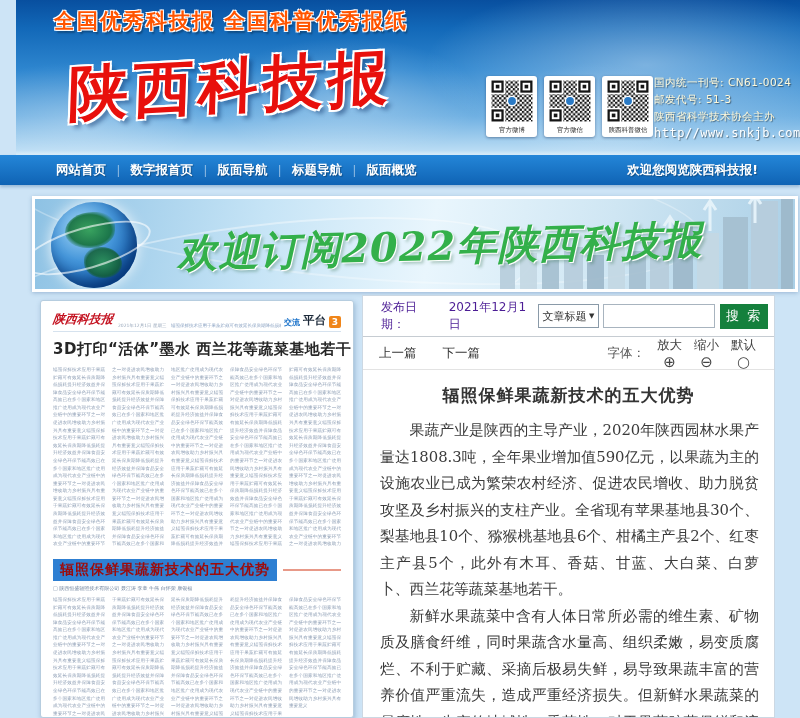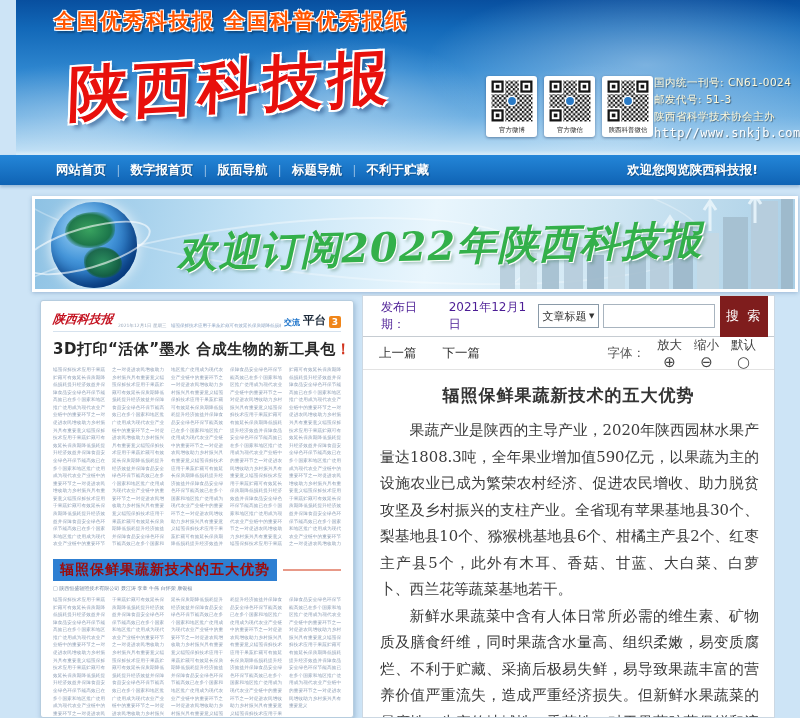--- a/index.html
+++ b/index.html
@@ -115,21 +115,21 @@
   .pub-label, .pub-date { font-size:12px; color:#4c1d95; }
   .pub-date { margin-left:8px; }
   .sel {
     margin-left:auto; width:62px; height:24px; border:1px solid #8a9aa8; background:#fff;
     display:flex; align-items:center; justify-content:space-between; padding:0 4px;
     font-size:11px; color:#333; cursor:pointer;
   }
   .sel .caret { font-size:7px; color:#333; }
   .inp { width:112px; height:24px; border:1px solid #a8b4bf; background:#fff; margin-left:4px; font-size:12px; padding:0 4px; }
   .btn {
-    width:48px; height:42px; margin-left:5px; background:#7f1d1d; color:#fff;
+    width:48px; height:25px; margin-left:5px; background:#15803d; color:#fff;
     border:none; font-size:13px; letter-spacing:2px; cursor:pointer;
     display:flex; align-items:center; justify-content:center; font-family:inherit;
   }
   .article-box { border-top:1px solid #c6ccd2; }
   .pager-row {
     height:33px; display:flex; align-items:center; padding:0 18px 0 16px;
     border-bottom:1px solid #e3e3e3; font-size:12.5px; color:#333;
   }
   .pg-link { cursor:pointer; margin-right:26px; }
   .font-ctrl { margin-left:auto; display:flex; align-items:center; gap:12px; color:#444; }
@@ -259,21 +259,21 @@
 <div class="nav">
   <div class="nav-items">
     <span class="nav-item">网站首页</span>
       <span class="sep"></span>
     <span class="nav-item">数字报首页</span>
       <span class="sep"></span>
     <span class="nav-item">版面导航</span>
       <span class="sep"></span>
     <span class="nav-item">标题导航</span>
       <span class="sep"></span>
-    <span class="nav-item">不利于贮藏</span>
+    <span class="nav-item">版面概览</span>
   </div>
   <div class="welcome">欢迎您阅览陕西科技报!</div>
 </div>
 
 <div class="banner">
   <div class="banner-inner">
     <div class="streak"></div>
     <div class="streak2"></div>
     <div class="globe">
       <div class="land1"></div>
@@ -307,21 +307,21 @@
     <span class="mast-logo">陕西科技报</span>
     <span class="mast-date">2021年12月1日 星期三</span>
     <span class="mast-right">
       <span class="mast-tiny">辐照保鲜技术应用于果蔬贮藏可有效延长保质期降低损耗提升经济效益并保障食品安全绿色环保节能高效已在多个国家和地区推广使用成为现代农业产业链中的重要环节之一对促进农民增收助力乡村振兴具有重要意义</span>
       <span class="mast-sec1">交流</span>
       <span class="mast-sec2">平台</span>
       <span class="page-no">3</span>
     </span>
   </div>
   <div class="thumb-headline">
-    <span>3D打印“活体”墨水 合成生物的新工具包</span><span class="mark">！</span>
+    <span>3D打印“活体”墨水 西兰花等蔬菜基地若干</span><span class="mark">！</span>
   </div>
   <div class="cols">辐照保鲜技术应用于果蔬贮藏可有效延长保质期降低损耗提升经济效益并保障食品安全绿色环保节能高效已在多个国家和地区推广使用成为现代农业产业链中的重要环节之一对促进农民增收助力乡村振兴具有重要意义辐照保鲜技术应用于果蔬贮藏可有效延长保质期降低损耗提升经济效益并保障食品安全绿色环保节能高效已在多个国家和地区推广使用成为现代农业产业链中的重要环节之一对促进农民增收助力乡村振兴具有重要意义辐照保鲜技术应用于果蔬贮藏可有效延长保质期降低损耗提升经济效益并保障食品安全绿色环保节能高效已在多个国家和地区推广使用成为现代农业产业链中的重要环节之一对促进农民增收助力乡村振兴具有重要意义辐照保鲜技术应用于果蔬贮藏可有效延长保质期降低损耗提升经济效益并保障食品安全绿色环保节能高效已在多个国家和地区推广使用成为现代农业产业链中的重要环节之一对促进农民增收助力乡村振兴具有重要意义辐照保鲜技术应用于果蔬贮藏可有效延长保质期降低损耗提升经济效益并保障食品安全绿色环保节能高效已在多个国家和地区推广使用成为现代农业产业链中的重要环节之一对促进农民增收助力乡村振兴具有重要意义辐照保鲜技术应用于果蔬贮藏可有效延长保质期降低损耗提升经济效益并保障食品安全绿色环保节能高效已在多个国家和地区推广使用成为现代农业产业链中的重要环节之一对促进农民增收助力乡村振兴具有重要意义辐照保鲜技术应用于果蔬贮藏可有效延长保质期降低损耗提升经济效益并保障食品安全绿色环保节能高效已在多个国家和地区推广使用成为现代农业产业链中的重要环节之一对促进农民增收助力乡村振兴具有重要意义辐照保鲜技术应用于果蔬贮藏可有效延长保质期降低损耗提升经济效益并保障食品安全绿色环保节能高效已在多个国家和地区推广使用成为现代农业产业链中的重要环节之一对促进农民增收助力乡村振兴具有重要意义辐照保鲜技术应用于果蔬贮藏可有效延长保质期降低损耗提升经济效益并保障食品安全绿色环保节能高效已在多个国家和地区推广使用成为现代农业产业链中的重要环节之一对促进农民增收助力乡村振兴具有重要意义辐照保鲜技术应用于果蔬贮藏可有效延长保质期降低损耗提升经济效益并保障食品安全绿色环保节能高效已在多个国家和地区推广使用成为现代农业产业链中的重要环节之一对促进农民增收助力乡村振兴具有重要意义辐照保鲜技术应用于果蔬贮藏可有效延长保质期降低损耗提升经济效益并保障食品安全绿色环保节能高效已在多个国家和地区推广使用成为现代农业产业链中的重要环节之一对促进农民增收助力乡村振兴具有重要意义辐照保鲜技术应用于果蔬贮藏可有效延长保质期降低损耗提升经济效益并保障食品安全绿色环保节能高效已在多个国家和地区推广使用成为现代农业产业链中的重要环节之一对促进农民增收助力乡村振兴具有重要意义辐照保鲜技术应用于果蔬贮藏可有效延长保质期降低损耗提升经济效益并保障食品安全绿色环保节能高效已在多个国家和地区推广使用成为现代农业产业链中的重要环节之一对促进农民增收助力乡村振兴具有重要意义辐照保鲜技术应用于果蔬贮藏可有效延长保质期降低损耗提升经济效益并保障食品安全绿色环保节能高效已在多个国家和地区推广使用成为现代农业产业链中的重要环节之一对促进农民增收助力乡村振兴具有重要意义辐照保鲜技术应用于果蔬贮藏可有效延长保质期降低损耗提升经济效益并保障食品安全绿色环保节能高效已在多个国家和地区推广使用成为现代农业产业链中的重要环节之一对促进农民增收助力乡村振兴具有重要意义辐照保鲜技术应用于果蔬贮藏可有效延长保质期降低损耗提升经济效益并保障食品安全绿色环保节能高效已在多个国家和地区推广使用成为现代农业产业链中的重要环节之一对促进农民增收助力乡村振兴具有重要意义</div>
   <div class="hl-row">
     <span class="hl-title">辐照保鲜果蔬新技术的五大优势</span>
     <span class="hl-line"></span>
   </div>
   <div class="byline">□ 陕西恒盛辐照技术有限公司 聂江涛 李童 牛伟 白怀荣 康银福</div>
   <div class="cols2">辐照保鲜技术应用于果蔬贮藏可有效延长保质期降低损耗提升经济效益并保障食品安全绿色环保节能高效已在多个国家和地区推广使用成为现代农业产业链中的重要环节之一对促进农民增收助力乡村振兴具有重要意义辐照保鲜技术应用于果蔬贮藏可有效延长保质期降低损耗提升经济效益并保障食品安全绿色环保节能高效已在多个国家和地区推广使用成为现代农业产业链中的重要环节之一对促进农民增收助力乡村振兴具有重要意义辐照保鲜技术应用于果蔬贮藏可有效延长保质期降低损耗提升经济效益并保障食品安全绿色环保节能高效已在多个国家和地区推广使用成为现代农业产业链中的重要环节之一对促进农民增收助力乡村振兴具有重要意义辐照保鲜技术应用于果蔬贮藏可有效延长保质期降低损耗提升经济效益并保障食品安全绿色环保节能高效已在多个国家和地区推广使用成为现代农业产业链中的重要环节之一对促进农民增收助力乡村振兴具有重要意义辐照保鲜技术应用于果蔬贮藏可有效延长保质期降低损耗提升经济效益并保障食品安全绿色环保节能高效已在多个国家和地区推广使用成为现代农业产业链中的重要环节之一对促进农民增收助力乡村振兴具有重要意义辐照保鲜技术应用于果蔬贮藏可有效延长保质期降低损耗提升经济效益并保障食品安全绿色环保节能高效已在多个国家和地区推广使用成为现代农业产业链中的重要环节之一对促进农民增收助力乡村振兴具有重要意义辐照保鲜技术应用于果蔬贮藏可有效延长保质期降低损耗提升经济效益并保障食品安全绿色环保节能高效已在多个国家和地区推广使用成为现代农业产业链中的重要环节之一对促进农民增收助力乡村振兴具有重要意义辐照保鲜技术应用于果蔬贮藏可有效延长保质期降低损耗提升经济效益并保障食品安全绿色环保节能高效已在多个国家和地区推广使用成为现代农业产业链中的重要环节之一对促进农民增收助力乡村振兴具有重要意义辐照保鲜技术应用于果蔬贮藏可有效延长保质期降低损耗提升经济效益并保障食品安全绿色环保节能高效已在多个国家和地区推广使用成为现代农业产业链中的重要环节之一对促进农民增收助力乡村振兴具有重要意义辐照保鲜技术应用于果蔬贮藏可有效延长保质期降低损耗提升经济效益并保障食品安全绿色环保节能高效已在多个国家和地区推广使用成为现代农业产业链中的重要环节之一对促进农民增收助力乡村振兴具有重要意义</div>
 </div>
 

